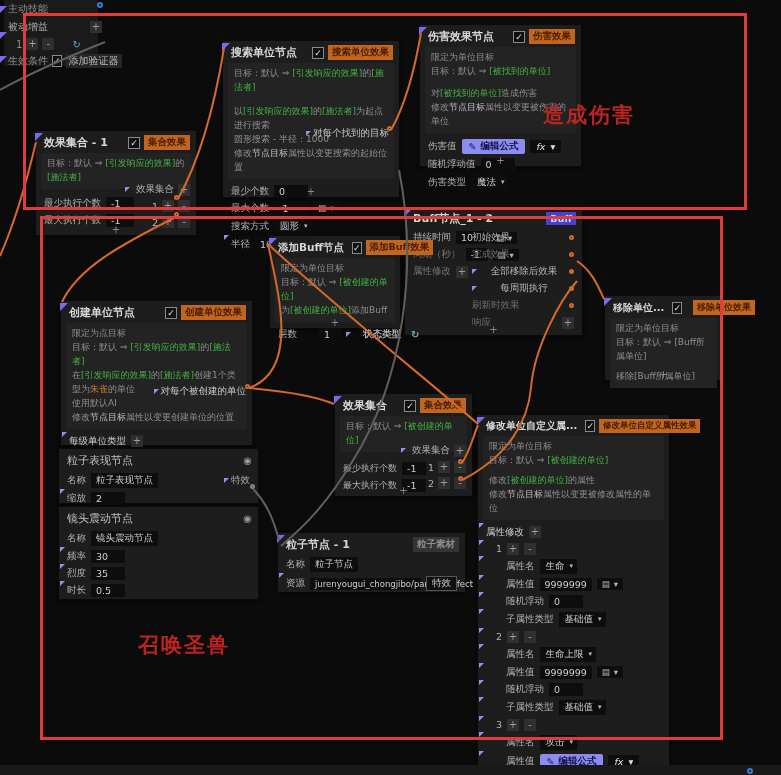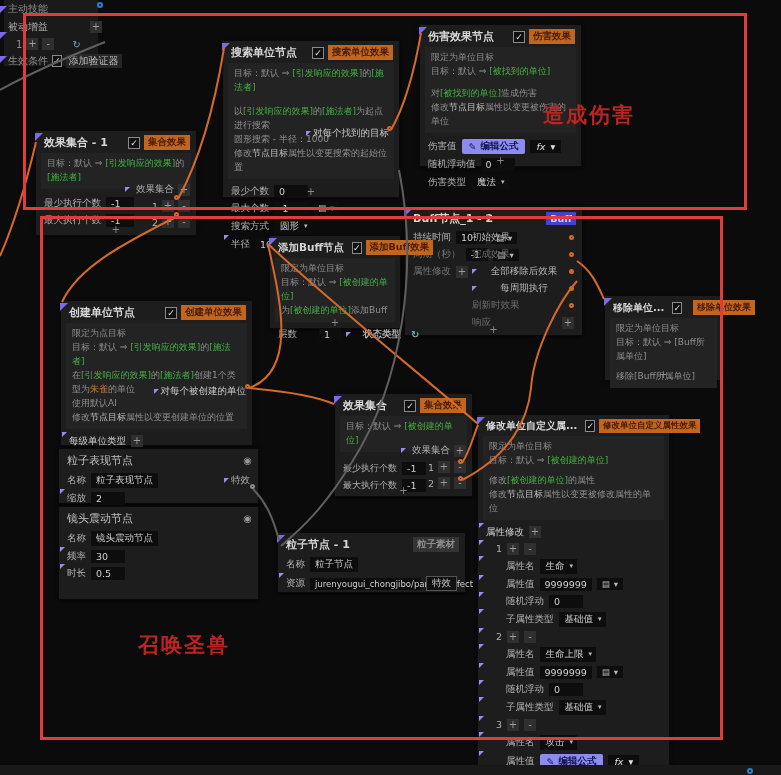--- a/index.html
+++ b/index.html
@@ -574,20 +574,25 @@
         <span>名称</span>
       <span class="inp">镜头震动节点</span>
       </div>
     <div class="row">
         <span class="pin"></span>
         <span>频率</span>
       <span class="inp">30</span>
       </div>
     <div class="row">
         <span class="pin"></span>
+        <span>烈度</span>
+      <span class="inp">35</span>
+      </div>
+    <div class="row">
+        <span class="pin"></span>
         <span>时长</span>
       <span class="inp">0.5</span>
       </div>
   </div>
 
   <div class="node" style="left:277px;top:532px;width:189px;height:61px;">
     <span class="arrow"></span>
     <div class="hdr">
         <span>粒子节点 - 1</span>
         <span class="sp"></span>

